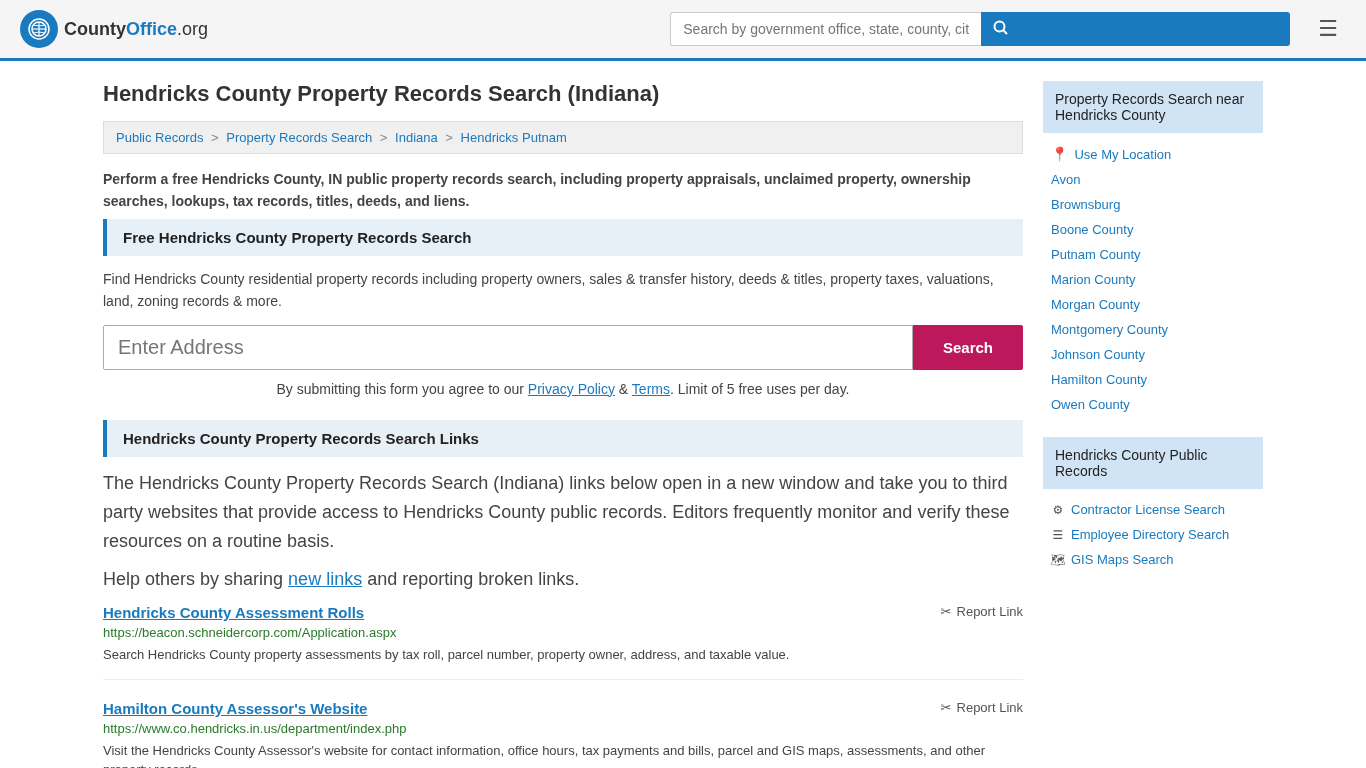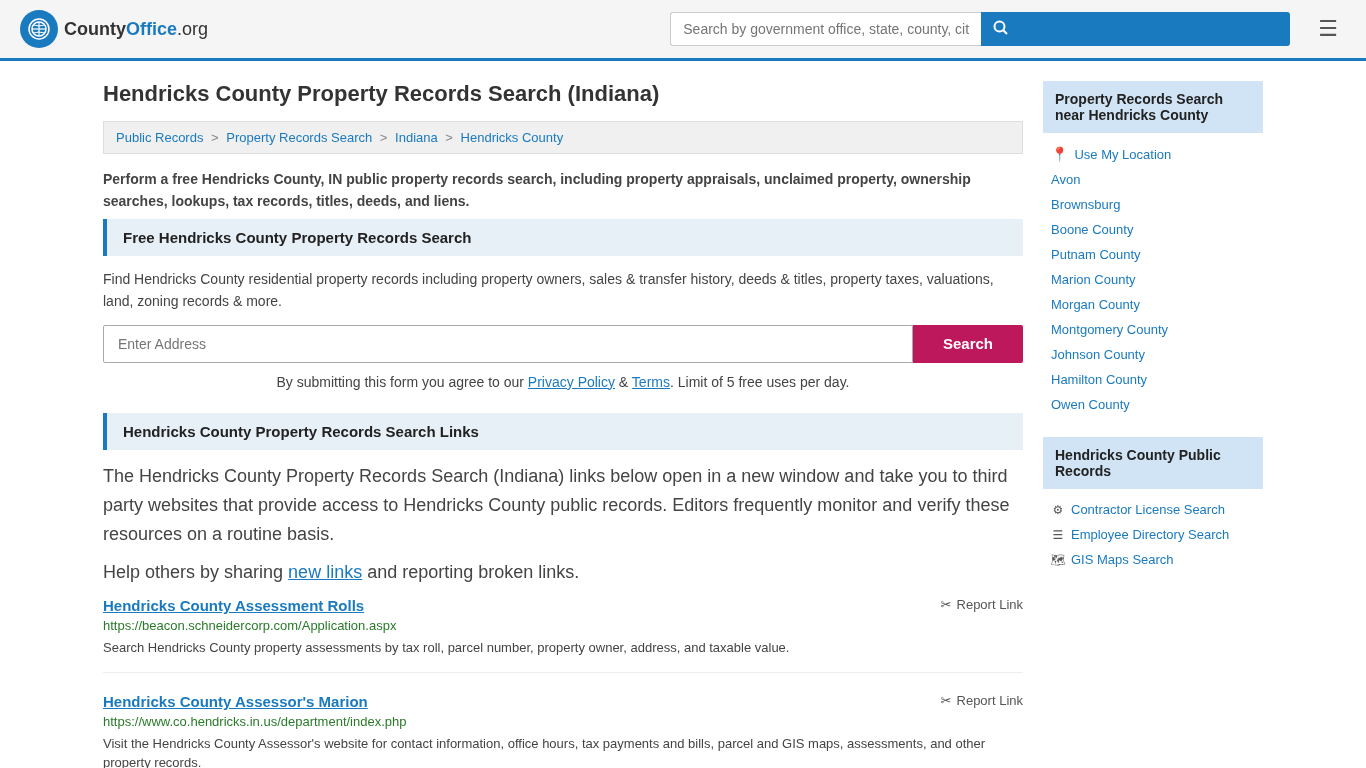--- a/index.html
+++ b/index.html
@@ -141,21 +141,21 @@
     }
     .address-search-row {
       display: flex;
       gap: 0;
       margin-bottom: 8px;
     }
     .address-input {
       flex: 1;
       padding: 10px 14px;
       border: 1px solid #aaa;
-      font-size: 14px;
+      font-size: 20px;
       outline: none;
       border-radius: 2px 0 0 2px;
     }
     .address-search-btn {
       background: #be185d;
       color: white;
       border: none;
       padding: 10px 30px;
       font-size: 15px;
       font-weight: bold;
@@ -231,21 +231,21 @@
     }
 
     
     .sidebar-section {
       margin-bottom: 20px;
     }
     .sidebar-section-header {
       background: #d0e4f5;
       padding: 10px 12px;
       font-size: 14px;
-      font-weight: bold;
+      font-weight: normal;
       color: #222;
       margin-bottom: 8px;
     }
     .sidebar-link-item {
       padding: 5px 8px;
       display: flex;
       align-items: center;
       gap: 6px;
     }
     .sidebar-link-item a {
@@ -312,21 +312,21 @@
 
     <h1 class="page-title">Hendricks County Property Records Search (Indiana)</h1>
 
     <div class="breadcrumb">
       <a href="#">Public Records</a>
       <span>&gt;</span>
       <a href="#">Property Records Search</a>
       <span>&gt;</span>
       <a href="#">Indiana</a>
       <span>&gt;</span>
-      <a href="#">Hendricks County</a>
+      <a href="#">Hendricks Putnam</a>
     </div>
 
     <p class="description">Perform a free Hendricks County, IN public property records search, including property appraisals, unclaimed property, ownership searches, lookups, tax records, titles, deeds, and liens.</p>
 
     <div class="search-form-section">
       <div class="section-header">Free Hendricks County Property Records Search</div>
       <p>Find Hendricks County residential property records including property owners, sales &amp; transfer history, deeds &amp; titles, property taxes, valuations, land, zoning records &amp; more.</p>
       <div class="address-search-row">
         <input type="text" class="address-input" placeholder="Enter Address" style="">
         <button class="address-search-btn">Search</button>
@@ -357,21 +357,21 @@
             <span>Report Link</span>
           </button>
         </div>
         <div class="link-url">https://beacon.schneidercorp.com/Application.aspx</div>
         <div class="link-desc">Search Hendricks County property assessments by tax roll, parcel number, property owner, address, and taxable value.</div>
       </div>
 
       <div class="link-item">
         <div class="link-item-header">
           <div class="link-item-title">
-            <a href="#">Hendricks County Assessor's Marion</a>
+            <a href="#">Hamilton County Assessor's Website</a>
           </div>
           <button class="report-link-btn">
             <span>✂</span>
             <span>Report Link</span>
           </button>
         </div>
         <div class="link-url">https://www.co.hendricks.in.us/department/index.php</div>
         <div class="link-desc">Visit the Hendricks County Assessor's website for contact information, office hours, tax payments and bills, parcel and GIS maps, assessments, and other property records.</div>
       </div>
     </div>

